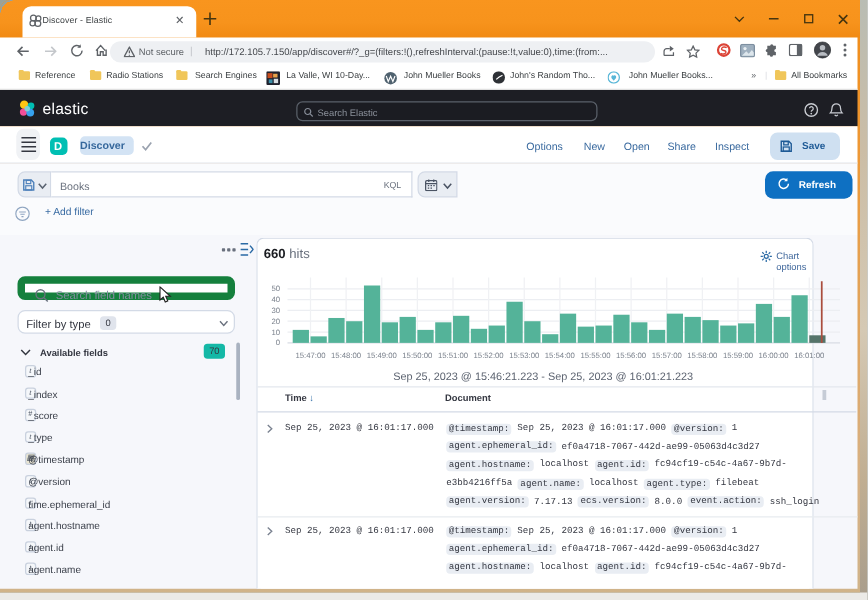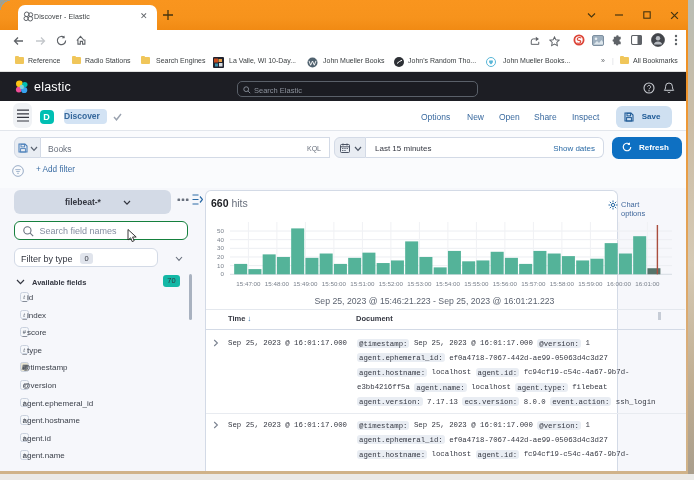--- a/index.html
+++ b/index.html
@@ -55,34 +55,34 @@
 #refreshbtn { position:absolute; left:612px; top:5.5px; width:70px; height:22px; background:#0e70c2; border-radius:6.5px; }
 #refreshbtn span { position:absolute; left:27px; top:6.5px; font-size:8px; color:#fff; font-weight:bold; }
 #addfilter { position:absolute; left:36px; top:34px; font-size:8.2px; color:#3a6ca3; }
 
 
 #content { position:absolute; left:0; top:188px; width:686px; height:283px; background:#f6f7fb; }
 
 
 #ippill { position:absolute; left:14px; top:2px; width:157px; height:24px; background:#d3dae6; border-radius:6px; }
 #ippill b { position:absolute; left:51px; top:7px; font-size:8.5px; color:#343741; }
-#fsearch { position:absolute; left:14px; top:33px; width:174px; height:19px; background:#fff; border:1px solid #15803d; border-radius:6px; }
+#fsearch { position:absolute; left:14px; top:33px; width:174px; height:19px; background:#fff; border:6px solid #15803d; border-radius:6px; }
 #fsearch span { position:absolute; left:24.5px; top:4px; font-size:9px; color:#848da0; }
-#ftype { position:absolute; left:14px; top:60px; width:144px; height:19px; background:#fff; border:1px solid #d3dae6; border-radius:6px;padding-left:20px; }
+#ftype { position:absolute; left:14px; top:60px; width:174px; height:19px; background:#fff; border:1px solid #d3dae6; border-radius:6px;padding-left:20px; }
 #ftype .lbl { position:absolute; left:6px; top:4.5px; font-size:9px; color:#343741; }
 #ftype .cnt { position:absolute; left:65px; top:3.5px; width:13px; height:11px; background:#e0e4ec; border-radius:3px; font-size:7.5px; color:#343741; text-align:center; line-height:11px; }
 #avail { position:absolute; left:32px; top:90px; font-size:7.5px; font-weight:bold; color:#343741; }
 #avail70 { position:absolute; left:163px; top:87px; width:17px; height:12px; background:#14b8a6; border-radius:3px; font-size:7.5px; color:#343741; text-align:center; line-height:12px; }
 #sscroll { position:absolute; left:189px; top:86px; width:3px; height:46px; background:#a9b2c0; border-radius:2px; }
 .frow { position:absolute; left:19.5px; font-size:8px; color:#3c414b; white-space:nowrap; }
 .ficon { position:absolute; left:0px; top:-2px; width:9.5px; height:9.5px; background:#f5f7fa; border:1px solid #c9d1de; box-sizing:border-box; border-radius:2.5px; font-size:6.5px; color:#4a5361; text-align:center; line-height:8px; font-style:italic; font-family:"Liberation Serif",serif; }
 .frow span.nm { position:absolute; left:3px; top:-1px; }
 
 
-#panel { position:absolute; left:205px; top:2px; width:413px; height:281px; background:#fff; border:1px solid #d3dae6; border-radius:6px 6px 0 0; border-bottom:none; }
+#panel { position:absolute; left:205px; top:2px; width:446px; height:281px; background:#fff; border:1px solid #d3dae6; border-radius:6px 6px 0 0; border-bottom:none; }
 #hits { position:absolute; left:5px; top:6px; font-size:10.5px; color:#69707d; }
 #hits b { color:#1a1c21; font-weight:bold; }
 #chartopt { position:absolute; left:415px; top:8.5px; font-size:7.5px; color:#41689c; }
 #daterange { position:absolute; left:-12px; top:104.5px; width:481px; text-align:center; font-size:8.7px; color:#5c6370; }
 
 
 #thead { position:absolute; left:0; top:117.5px; width:479px; height:21px; border-top:1px solid #e4e8ee; border-bottom:1px solid #d3dae6; }
 #thead .t { position:absolute; left:22px; top:4px; font-size:7.5px; font-weight:bold; color:#343741; }
 #thead .d { position:absolute; left:150px; top:4px; font-size:7.5px; font-weight:bold; color:#343741; }
 .trow { position:absolute; left:0; width:480px; }
@@ -134,20 +134,29 @@
     <svg class="tbicon" style="left:35px;top:6px" width="11" height="10" viewBox="0 0 11 10">
         <path d="M1 5h8M6 1.5L9.5 5L6 8.5" stroke="#c4c7cb" stroke-width="1.3" fill="none"></path>
       </svg>
     <svg class="tbicon" style="left:56px;top:5px" width="11" height="11" viewBox="0 0 12 12">
         <path d="M10.5 6a4.5 4.5 0 1 1-1.4-3.2" stroke="#5f6368" stroke-width="1.3" fill="none"></path>
         <path d="M9.3 0.5v3h-3z" fill="#5f6368"></path>
       </svg>
     <svg class="tbicon" style="left:75px;top:5px" width="11" height="11" viewBox="0 0 12 12">
         <path d="M2 6l4-4.5L10 6M3.2 5v5h2.6V7h2.4v3h2.6V5" stroke="#5f6368" stroke-width="1.2" fill="none"></path>
       </svg>
+    <div id="omnibox">
+      <svg class="abs" style="left:11px;top:4px" width="9" height="9" viewBox="0 0 12 12">
+          <path d="M6 1L11.5 11h-11z" fill="none" stroke="#5f6368" stroke-width="1.4"></path>
+          <path d="M6 4.5v3M6 9v1.2" stroke="#5f6368" stroke-width="1.3"></path>
+        </svg>
+      <span class="abs" style="left:23px;top:4px;font-size:7.5px;color:#5f6368">Not secure</span>
+      <span class="abs" style="left:64px;top:3px;font-size:8px;color:#bfc2c7">|</span>
+      <span class="abs" style="left:76px;top:4px;font-size:7.6px;color:#45484d;white-space:nowrap">http://172.105.7.150/app/discover#/?_g=(filters:!(),refreshInterval:(pause:!t,value:0),time:(from:...</span>
+    </div>
     <svg class="tbicon" style="left:530px;top:6px" width="10" height="10" viewBox="0 0 12 12">
         <path d="M7 3.5H4a2.5 2.5 0 0 0-2.5 2.5v4" stroke="#5f6368" stroke-width="1.2" fill="none"></path>
         <path d="M7 0.8L10.8 3.5L7 6.2z" fill="#5f6368"></path>
         <path d="M1.5 10h9V7" stroke="#5f6368" stroke-width="1.2" fill="none"></path>
       </svg>
     <svg class="tbicon" style="left:549px;top:5.5px" width="11" height="11" viewBox="0 0 12 12">
         <path d="M6 1l1.55 3.2 3.45.45-2.5 2.45.6 3.4L6 8.9l-3.1 1.6.6-3.4L1 4.65l3.45-.45z" fill="none" stroke="#5f6368" stroke-width="1.1"></path>
       </svg>
     <svg class="tbicon" style="left:573px;top:4px" width="12" height="12" viewBox="0 0 12 12">
         <circle cx="6" cy="6" r="4.6" fill="#fff" stroke="#dc4437" stroke-width="1.8"></circle>
@@ -281,46 +290,36 @@
     <div id="calbtn" class="inbtn">
       <svg class="abs" style="left:5px;top:5px" width="10" height="10" viewBox="0 0 10 10">
           <rect x="0.5" y="1.5" width="9" height="8" rx="1" fill="none" stroke="#4a5363" stroke-width="1"></rect>
           <path d="M0.5 3.8h9M3 0.5v2M7 0.5v2" stroke="#4a5363" stroke-width="1"></path>
           <path d="M2.2 5.5h1.2M4.4 5.5h1.2M6.6 5.5h1.2M2.2 7.5h1.2M4.4 7.5h1.2" stroke="#4a5363" stroke-width="1"></path>
         </svg>
       <svg class="abs" style="left:19px;top:8px" width="8" height="6" viewBox="0 0 8 6">
           <path d="M1 1l3 3.4L7 1" stroke="#4a5363" stroke-width="1.2" fill="none"></path>
         </svg>
     </div>
-    <div id="dateinput">
-        <span class="txt">Last 15 minutes</span>
-        <span class="sd">Show dates</span>
-      </div>
     <div id="refreshbtn">
       <svg class="abs" style="left:10px;top:5.5px" width="10" height="10" viewBox="0 0 12 12">
           <path d="M10.5 6a4.5 4.5 0 1 1-1.3-3.2" stroke="#fff" stroke-width="1.4" fill="none"></path>
           <path d="M9.5 0.3v3.2H6.3z" fill="#fff"></path>
         </svg>
       <span>Refresh</span>
     </div>
     <svg class="abs" style="left:12px;top:34px" width="12" height="12" viewBox="0 0 13 13">
         <circle cx="6.5" cy="6.5" r="5.8" fill="none" stroke="#8fa5c1" stroke-width="1"></circle>
         <path d="M3.6 5h5.8M4.6 7h3.8M5.6 9h1.8" stroke="#8fa5c1" stroke-width="0.9"></path>
       </svg>
     <span id="addfilter">+ Add filter</span>
   </div>
 
   <div id="content">
 
-    <div id="ippill">
-        <b>filebeat-*</b>
-      <svg class="abs" style="left:109px;top:10px" width="8" height="6" viewBox="0 0 8 6">
-          <path d="M1 1l3 3.2L7 1" stroke="#343741" stroke-width="1.2" fill="none"></path>
-        </svg>
-    </div>
     <svg class="abs" style="left:177px;top:10px" width="12" height="4" viewBox="0 0 12 4">
         <rect x="0.5" y="0.5" width="2.6" height="2.6" rx="0.6" fill="#69707d"></rect>
         <rect x="4.7" y="0.5" width="2.6" height="2.6" rx="0.6" fill="#69707d"></rect>
         <rect x="8.9" y="0.5" width="2.6" height="2.6" rx="0.6" fill="#69707d"></rect>
       </svg>
     <svg class="abs" style="left:192px;top:6px" width="11" height="11" viewBox="0 0 11 11">
         <path d="M0.5 1h6M0.5 5.5h6M0.5 10h6" stroke="#2a6aa5" stroke-width="1.2"></path>
         <path d="M8 2.5l2.5 3L8 8.5" stroke="#2a6aa5" stroke-width="1.2" fill="none"></path>
       </svg>
     <div id="fsearch">
@@ -366,21 +365,21 @@
     <div class="frow" style="top:176.4px">
         <span class="ficon" style="background:#e8e4d2">▦</span>
         <span class="nm">@timestamp</span>
       </div>
     <div class="frow" style="top:194px">
         <span class="ficon">t</span>
         <span class="nm">@version</span>
       </div>
     <div class="frow" style="top:211.6px">
         <span class="ficon">t</span>
-        <span class="nm">agent.ephemeral_id</span>
+        <span class="nm">time.ephemeral_id</span>
       </div>
     <div class="frow" style="top:229.2px">
         <span class="ficon">t</span>
         <span class="nm">agent.hostname</span>
       </div>
     <div class="frow" style="top:246.8px">
         <span class="ficon">t</span>
         <span class="nm">agent.id</span>
       </div>
     <div class="frow" style="top:264.4px">

